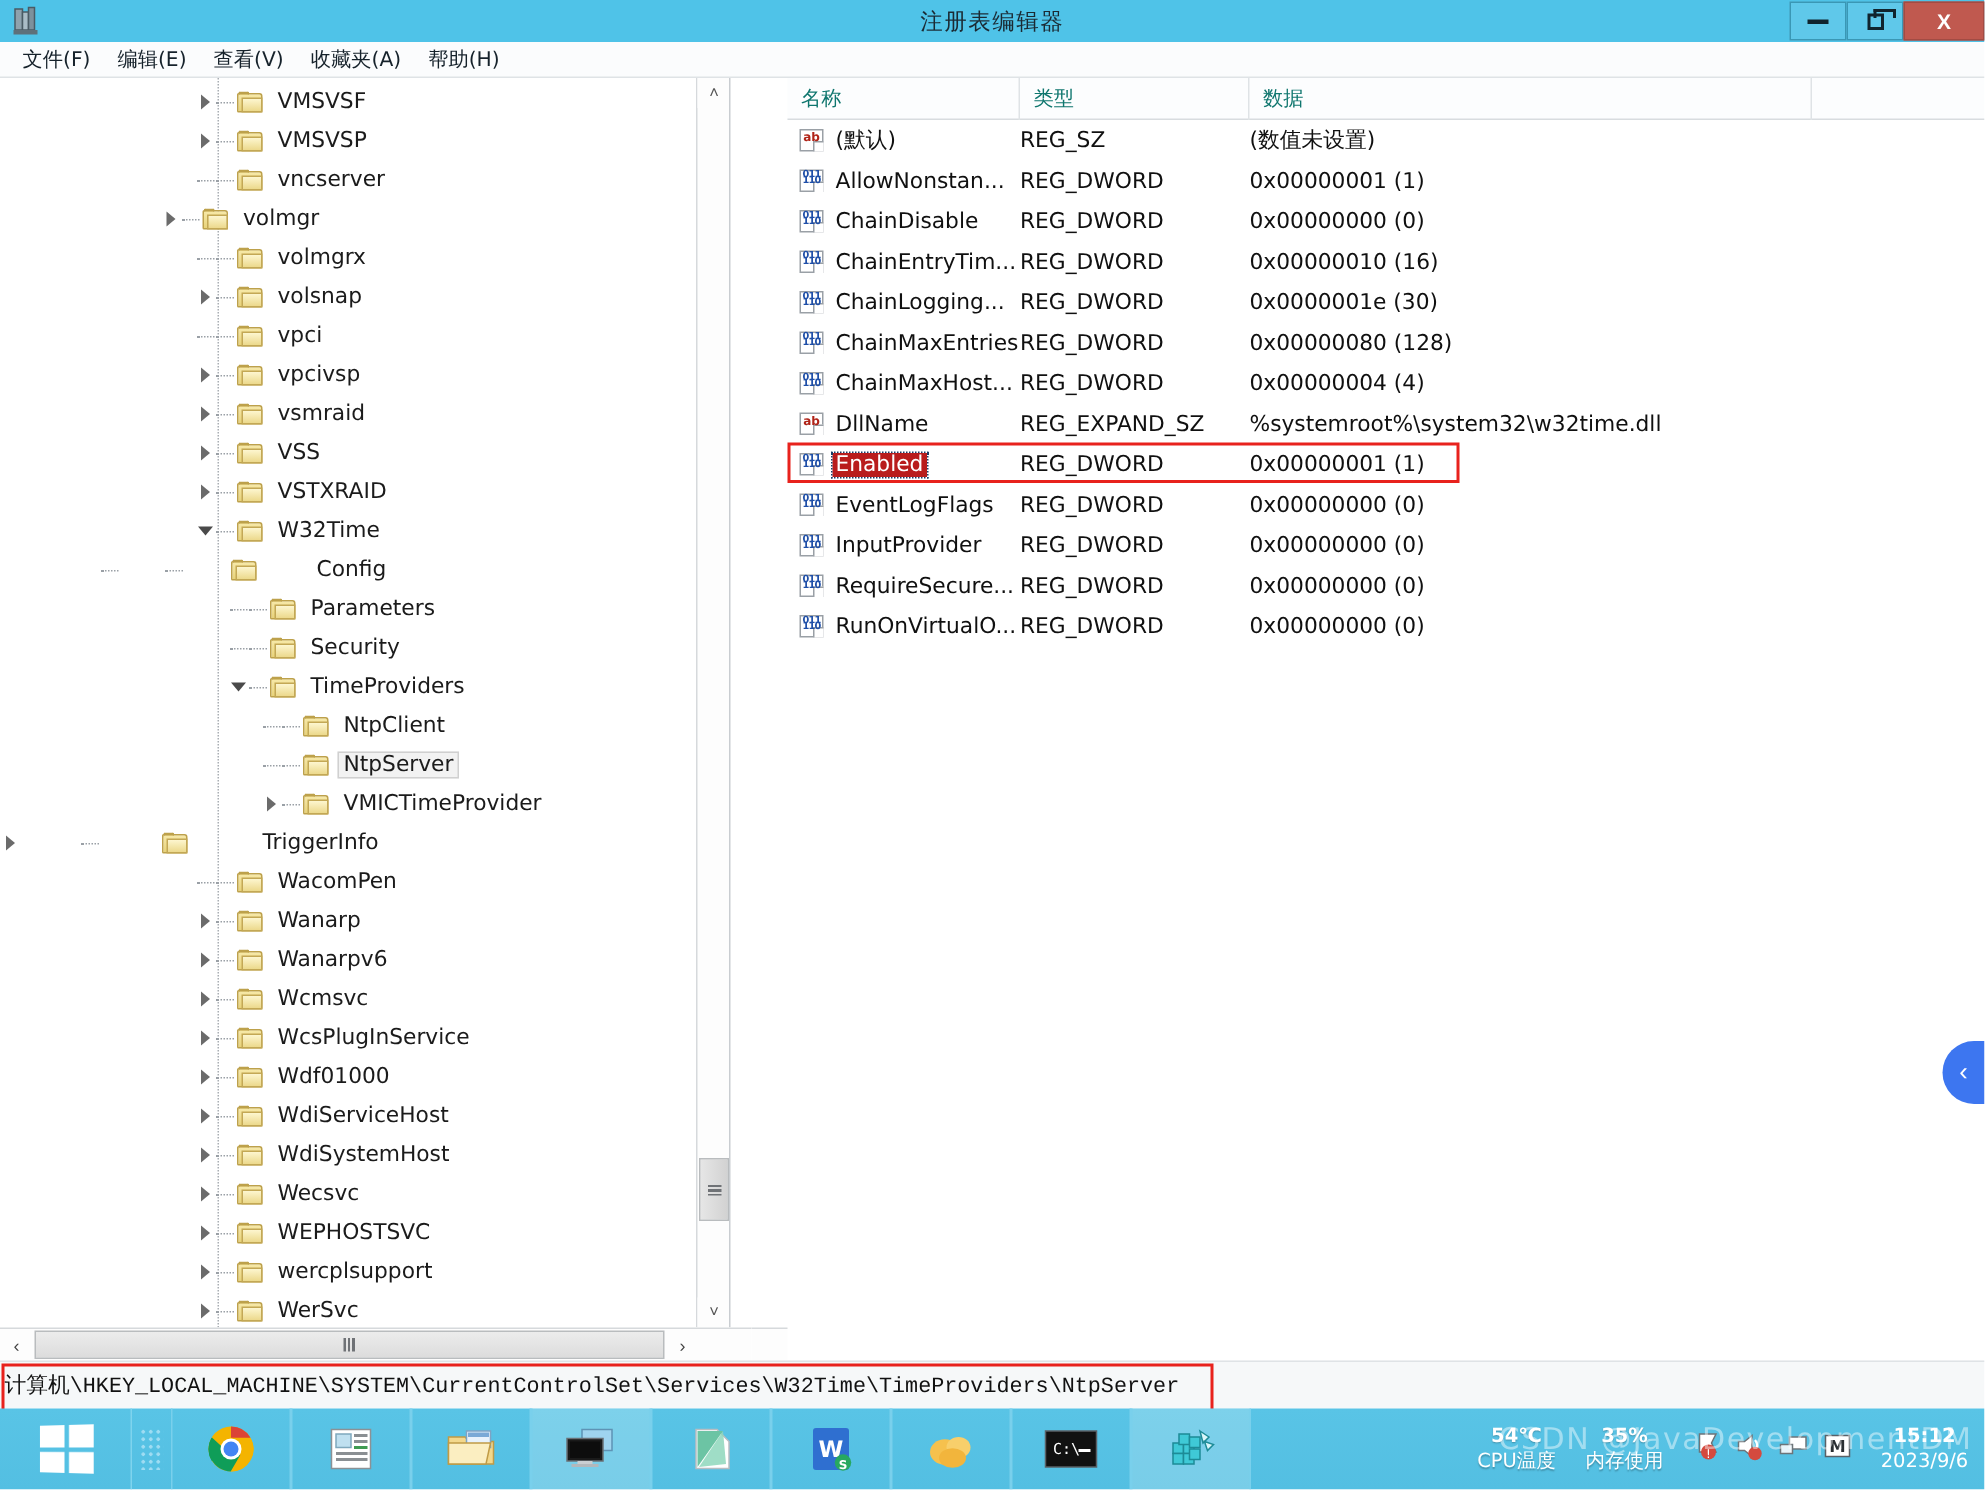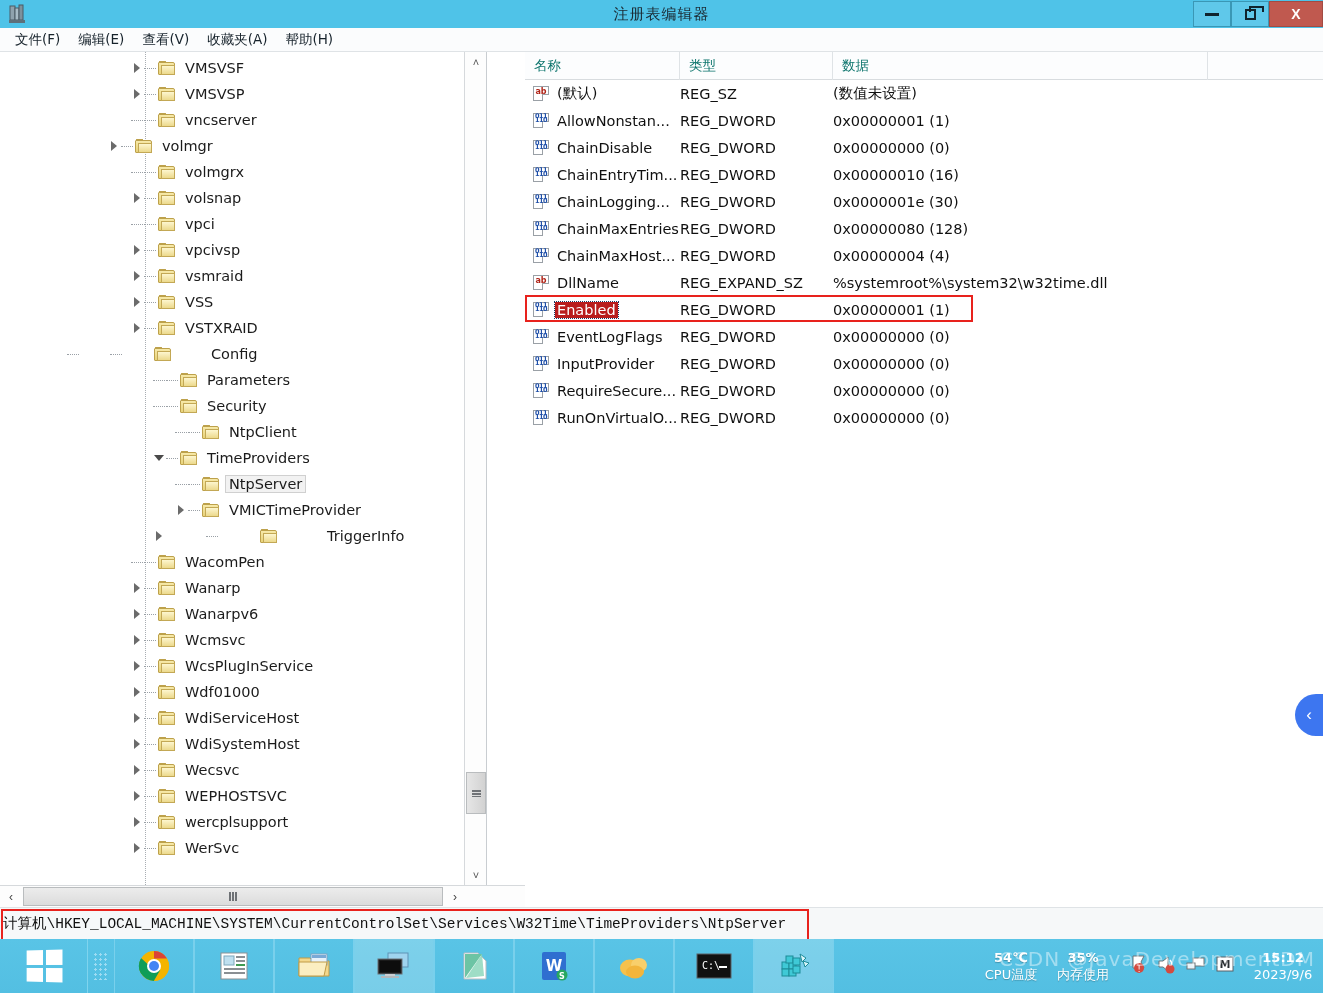--- a/index.html
+++ b/index.html
@@ -457,20 +457,32 @@
               <span class="tri-closed"></span>
             </span>
             <span class="dotline"></span>
             <span class="folder">
               <span class="f-tab"></span>
               <span class="f-back"></span>
               <span class="f-front"></span>
             </span>
             <span class="tree-label">VSTXRAID</span>
           </div>
+          <div class="tree-row" style="padding-left: 130px;">
+            <span class="tw-exp">
+              <span class="tri-open"></span>
+            </span>
+            <span class="dotline"></span>
+            <span class="folder">
+              <span class="f-tab"></span>
+              <span class="f-back"></span>
+              <span class="f-front"></span>
+            </span>
+            <span class="tree-label">W32Time</span>
+          </div>
           <div class="tree-row" style="padding-left: 66px; gap: 30px;">
             <span class="tw-exp">
               <span class="dotline"></span>
             </span>
             <span class="dotline"></span>
             <span class="folder">
               <span class="f-tab"></span>
               <span class="f-back"></span>
               <span class="f-front"></span>
             </span>
@@ -493,44 +505,44 @@
               <span class="dotline"></span>
             </span>
             <span class="dotline"></span>
             <span class="folder">
               <span class="f-tab"></span>
               <span class="f-back"></span>
               <span class="f-front"></span>
             </span>
             <span class="tree-label">Security</span>
           </div>
+          <div class="tree-row" style="padding-left: 152px;">
+            <span class="tw-exp">
+              <span class="tri-open"></span>
+            </span>
+            <span class="dotline"></span>
+            <span class="folder">
+              <span class="f-tab"></span>
+              <span class="f-back"></span>
+              <span class="f-front"></span>
+            </span>
+            <span class="tree-label">TimeProviders</span>
+          </div>
           <div class="tree-row" style="padding-left: 174px;">
             <span class="tw-exp">
               <span class="dotline"></span>
             </span>
             <span class="dotline"></span>
             <span class="folder">
               <span class="f-tab"></span>
               <span class="f-back"></span>
               <span class="f-front"></span>
             </span>
             <span class="tree-label">NtpClient</span>
           </div>
-          <div class="tree-row" style="padding-left: 152px;">
-            <span class="tw-exp">
-              <span class="tri-open"></span>
-            </span>
-            <span class="dotline"></span>
-            <span class="folder">
-              <span class="f-tab"></span>
-              <span class="f-back"></span>
-              <span class="f-front"></span>
-            </span>
-            <span class="tree-label">TimeProviders</span>
-          </div>
           <div class="tree-row selected" style="padding-left: 174px;">
             <span class="tw-exp">
               <span class="dotline"></span>
             </span>
             <span class="dotline"></span>
             <span class="folder">
               <span class="f-tab"></span>
               <span class="f-back"></span>
               <span class="f-front"></span>
             </span>
@@ -541,21 +553,21 @@
               <span class="tri-closed"></span>
             </span>
             <span class="dotline"></span>
             <span class="folder">
               <span class="f-tab"></span>
               <span class="f-back"></span>
               <span class="f-front"></span>
             </span>
             <span class="tree-label">VMICTimeProvider</span>
           </div>
-          <div class="tree-row" style="padding-left: 152px; gap: 40px;">
+          <div class="tree-row" style=" gap: 40px;">
             <span class="tw-exp">
               <span class="tri-closed"></span>
             </span>
             <span class="dotline"></span>
             <span class="folder">
               <span class="f-tab"></span>
               <span class="f-back"></span>
               <span class="f-front"></span>
             </span>
             <span class="tree-label">TriggerInfo</span>

